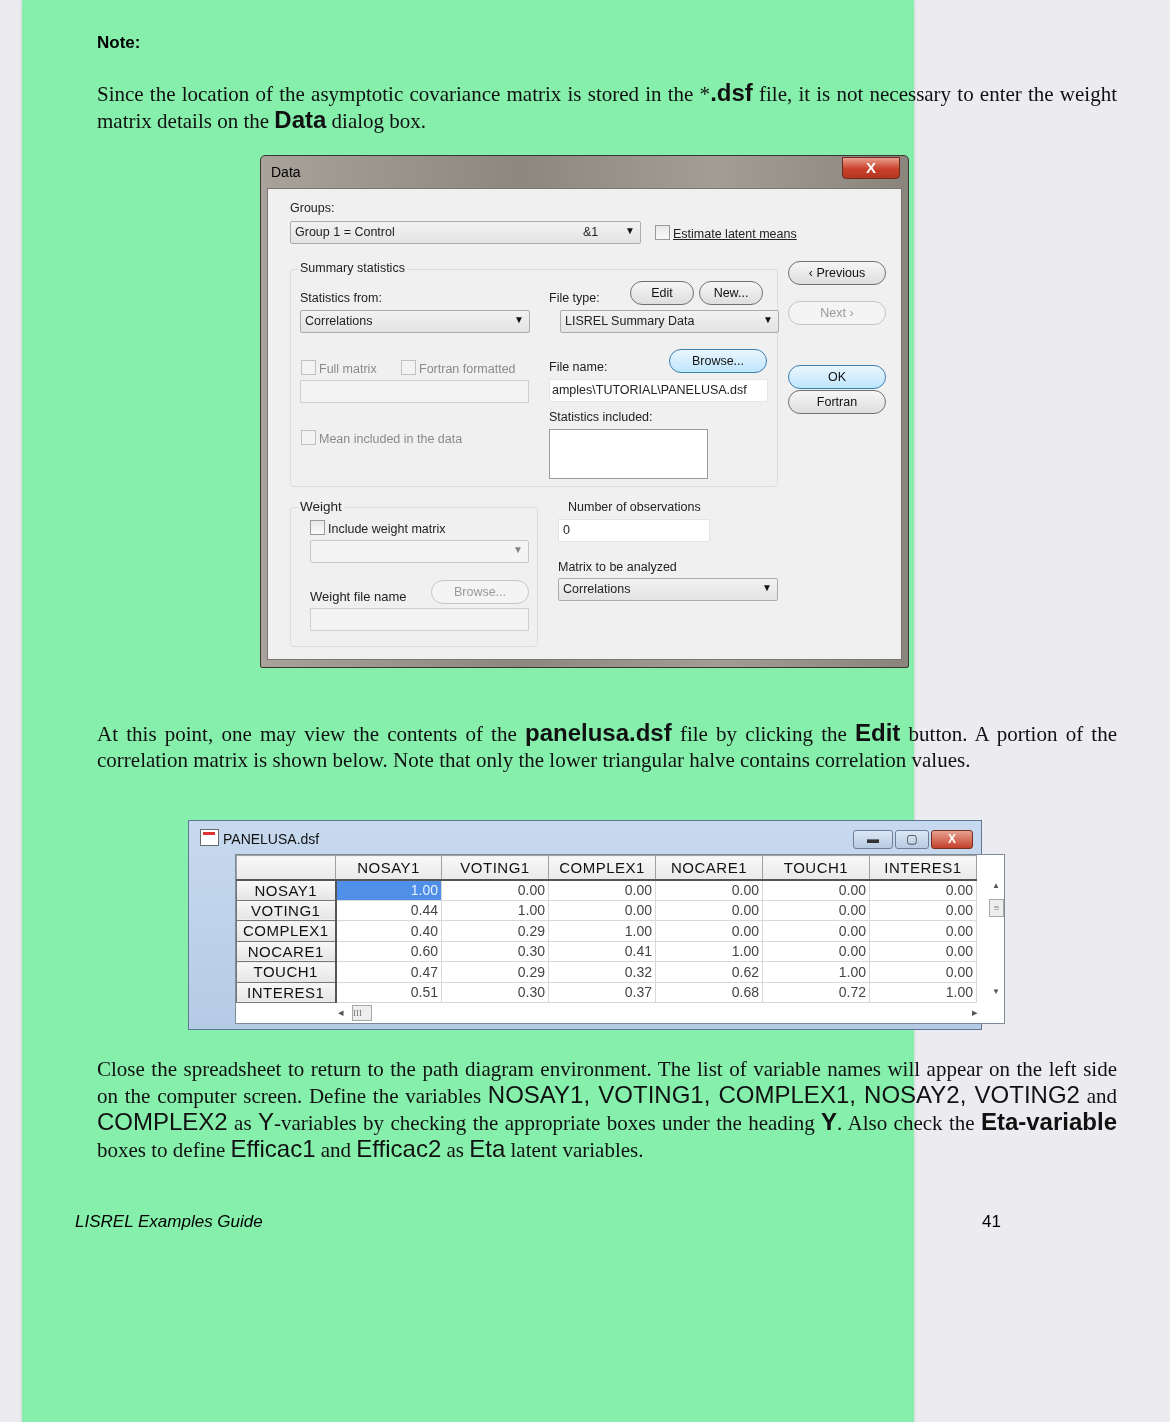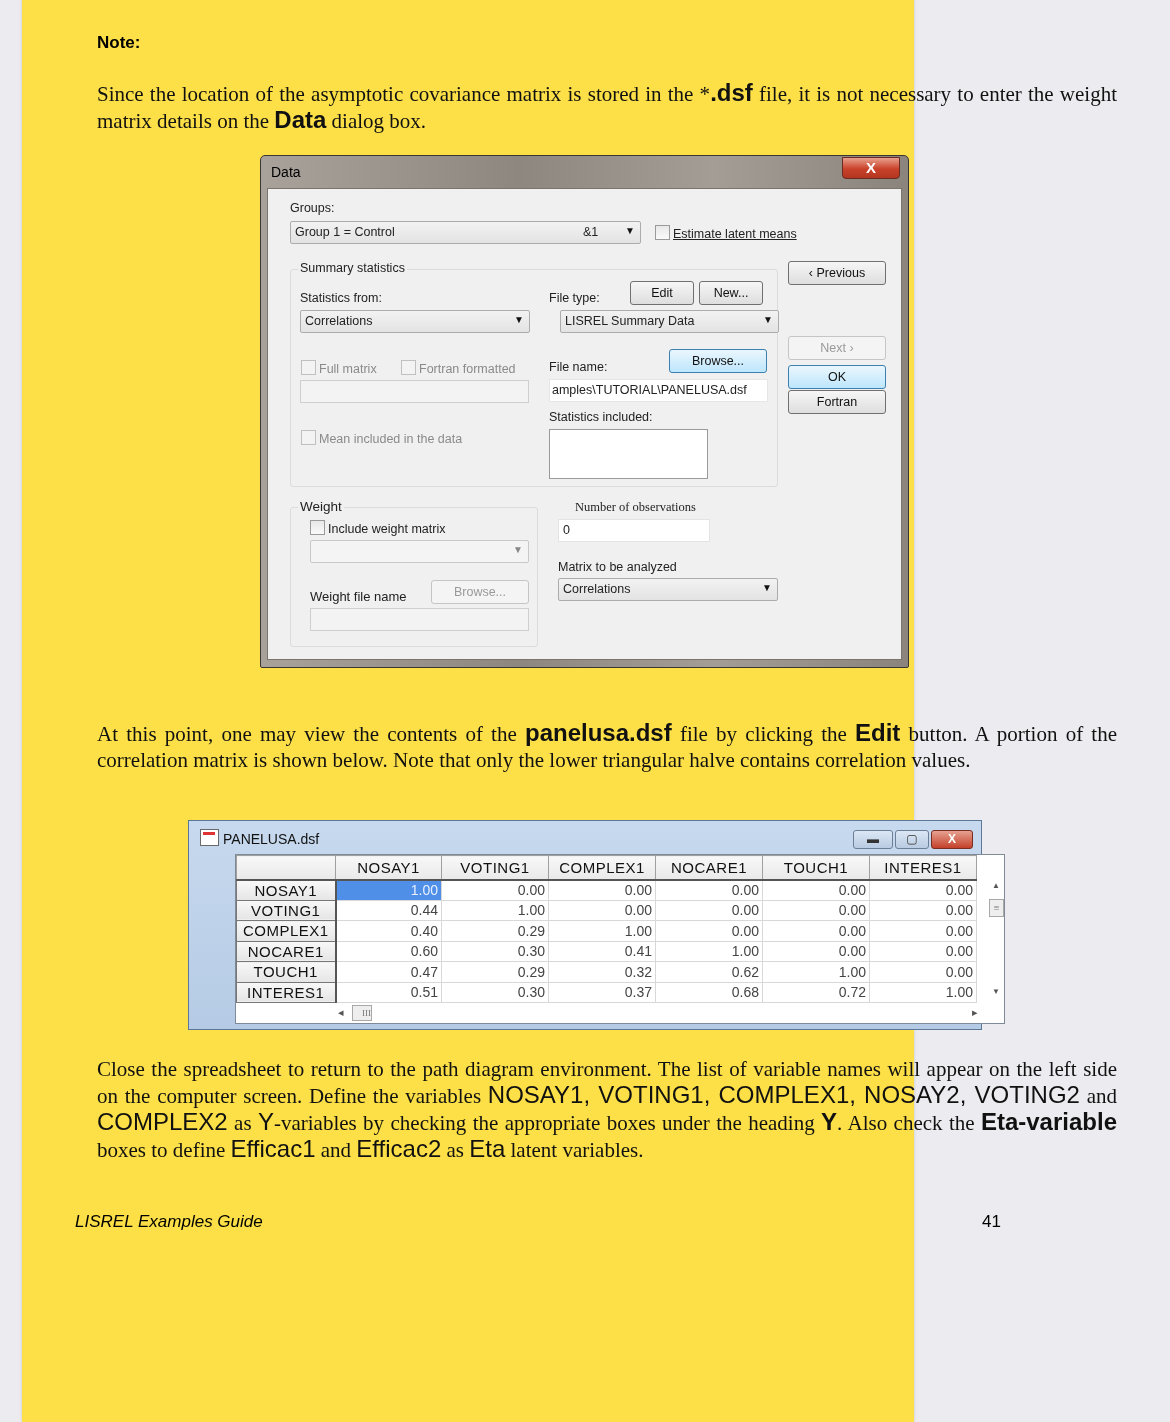--- a/index.html
+++ b/index.html
@@ -4,21 +4,21 @@
 <style>
   * { box-sizing: border-box; }
   html, body { margin: 0; padding: 0; }
   body {
     width: 1170px; height: 1422px; position: relative;
     background: #ececf0; overflow: hidden;
     font-family: "Liberation Serif", serif;
   }
   .page {
     position: absolute; left: 22px; top: 0; width: 892px; height: 1422px;
-    background: #fde047; box-shadow: 0 0 3px rgba(0,0,0,0.15);
+    background: #86efac; box-shadow: 0 0 3px rgba(0,0,0,0.15);
   }
   .abs { position: absolute; }
   .note { left: 75px; top: 33px; font-family: "Liberation Sans", sans-serif; font-weight: bold; font-size: 17px; color: #000; }
   .para {
     position: absolute; left: 75px; width: 1020px; font-size: 21px; line-height: 26px;
     color: #111; text-align: justify; text-align-last: left;
   }
   .para b.sans, .para .sans { font-family: "Liberation Sans", sans-serif; font-size: 24px; }
   .para b { font-weight: bold; }
   .p1 { top: 80px; }
@@ -50,21 +50,21 @@
   .combo {
     position: absolute; height: 23px; border: 1px solid #acacac; border-radius: 2px;
     background: linear-gradient(#f2f2f2, #e3e3e3);
     font-family: "Liberation Sans", sans-serif; font-size: 12.5px; color: #222;
     padding: 3px 4px; white-space: nowrap; overflow: hidden;
   }
   .combo .arrow { position: absolute; right: 5px; top: 3px; font-size: 10px; color: #111; }
   .combo.empty { background: #f4f4f4; border-color: #c8c8c8; }
   .combo.empty .arrow { color: #888; }
   .btn {
-    position: absolute; height: 24px; border: 1px solid #707070; border-radius: 3px;
+    position: absolute; height: 24px; border: 1px solid #707070; border-radius: 12px;
     background: linear-gradient(#f6f6f6, #dedede);
     font-family: "Liberation Sans", sans-serif; font-size: 12.5px; color: #111;
     text-align: center; line-height: 22px;
   }
   .btn.blue { border-color: #3c7fb1; background: linear-gradient(#eaf6fd, #bee6fd); }
   .btn.dis { border-color: #c5c5c5; background: #f4f4f4; color: #9a9a9a; }
   .chk {
     position: absolute; width: 15px; height: 15px; border: 1px solid #9a9a9a;
     background: linear-gradient(#e8e8e8, #fafafa);
   }
@@ -154,37 +154,37 @@
       <div class="btn blue" style="left:401px;top:160px;width:98px;">Browse...</div>
       <div class="field" style="left:281px;top:190px;width:219px;border-color:#e6e6e6;padding-left:2px;">amples\TUTORIAL\PANELUSA.dsf</div>
 
       <div class="ui" style="left:281px;top:221px;">Statistics included:</div>
       <div class="field" style="left:281px;top:240px;width:159px;height:50px;border-color:#9a9a9a;"></div>
 
       <div class="chk dis" style="left:33px;top:241px;"></div>
       <div class="ui dis" style="left:51px;top:243px;">Mean included in the data</div>
 
       <div class="btn" style="left:520px;top:72px;width:98px;">‹ Previous</div>
-      <div class="btn dis" style="left:520px;top:112px;width:98px;margin-top:35px;">Next ›</div>
+      <div class="btn dis" style="left:520px;top:112px;width:98px;">Next ›</div>
       <div class="btn blue" style="left:520px;top:176px;width:98px;">OK</div>
       <div class="btn" style="left:520px;top:201px;width:98px;">Fortran</div>
 
       <div class="group" style="left:22px;top:318px;width:248px;height:140px;"></div>
       <div class="ui" style="left:30px;top:310px;background:#f0f0f0;padding:0 2px;font-size:13.5px;">Weight</div>
       <div class="chk" style="left:42px;top:331px;"></div>
       <div class="ui" style="left:60px;top:333px;">Include weight matrix</div>
       <div class="combo empty" style="left:42px;top:351px;width:219px;">
         <span></span>
         <span class="arrow">▼</span>
       </div>
       <div class="ui" style="left:42px;top:400px;font-size:13px;">Weight file name</div>
       <div class="btn dis" style="left:163px;top:391px;width:98px;">Browse...</div>
       <div class="field dis" style="left:42px;top:419px;width:219px;"></div>
 
-      <div class="ui" style="left:307px;top:311px;font-family:Liberation Serif, serif;">Number of observations</div>
+      <div class="ui" style="left:300px;top:311px;">Number of observations</div>
       <div class="field" style="left:290px;top:330px;width:152px;border-color:#e3e3e3;">0</div>
       <div class="ui" style="left:290px;top:371px;">Matrix to be analyzed</div>
       <div class="combo" style="left:290px;top:389px;width:220px;">
         <span>Correlations</span>
         <span class="arrow">▼</span>
       </div>
     </div>
   </div>
 
   <div class="para p2"><span>At this point, one may view the contents of the </span><b class="sans">panelusa.dsf</b><span> file by clicking the </span><b class="sans">Edit</b><span> button. A portion of the correlation matrix is shown below. Note that only the lower triangular halve contains correlation values.</span></div>
@@ -267,21 +267,21 @@
         </tbody>
       </table>
 
       <div class="vscroll">
         <div style="position:absolute;top:2px;left:3px;font-size:8px;color:#555;">▲</div>
         <div style="position:absolute;top:20px;left:0;width:15px;height:18px;border:1px solid #a8a8a8;background:#eee;font-size:10px;color:#777;text-align:center;line-height:16px;">≡</div>
         <div style="position:absolute;top:108px;left:3px;font-size:8px;color:#555;">▼</div>
       </div>
       <div class="hscroll">
         <div style="position:absolute;left:2px;top:1px;font-size:11px;color:#555;">◂</div>
-        <div style="position:absolute;left:16px;top:0;width:20px;height:16px;border:1px solid #a8a8a8;background:#eee;font-size:9px;color:#777;text-align:right;line-height:14px;">III</div>
+        <div style="position:absolute;left:16px;top:0;width:20px;height:16px;border:1px solid #a8a8a8;background:#eee;font-size:9px;color:#777;text-align:left;line-height:14px;">III</div>
         <div style="position:absolute;left:636px;top:1px;font-size:11px;color:#555;">▸</div>
       </div>
     </div>
   </div>
 
   <div class="para p3"><span>Close the spreadsheet to return to the path diagram environment. The list of variable names will appear on the left side on the computer screen. Define the  variables </span><span class="sans">NOSAY1, VOTING1, COMPLEX1, NOSAY2, VOTING2</span><span> and </span><span class="sans">COMPLEX2</span><span> as </span><span class="sans">Y</span><span>-variables by checking the appropriate boxes under the heading </span><b class="sans">Y</b><span>. Also check the </span><b class="sans">Eta-variable</b><span> boxes to define </span><span class="sans">Efficac1</span><span> and </span><span class="sans">Efficac2</span><span> as </span><span class="sans">Eta</span><span> latent variables.</span></div>
 
   <div class="abs footer-left" style="left:53px;">LISREL Examples Guide</div>
   <div class="abs footer-right" style="left:960px;">41</div>
 </div>

